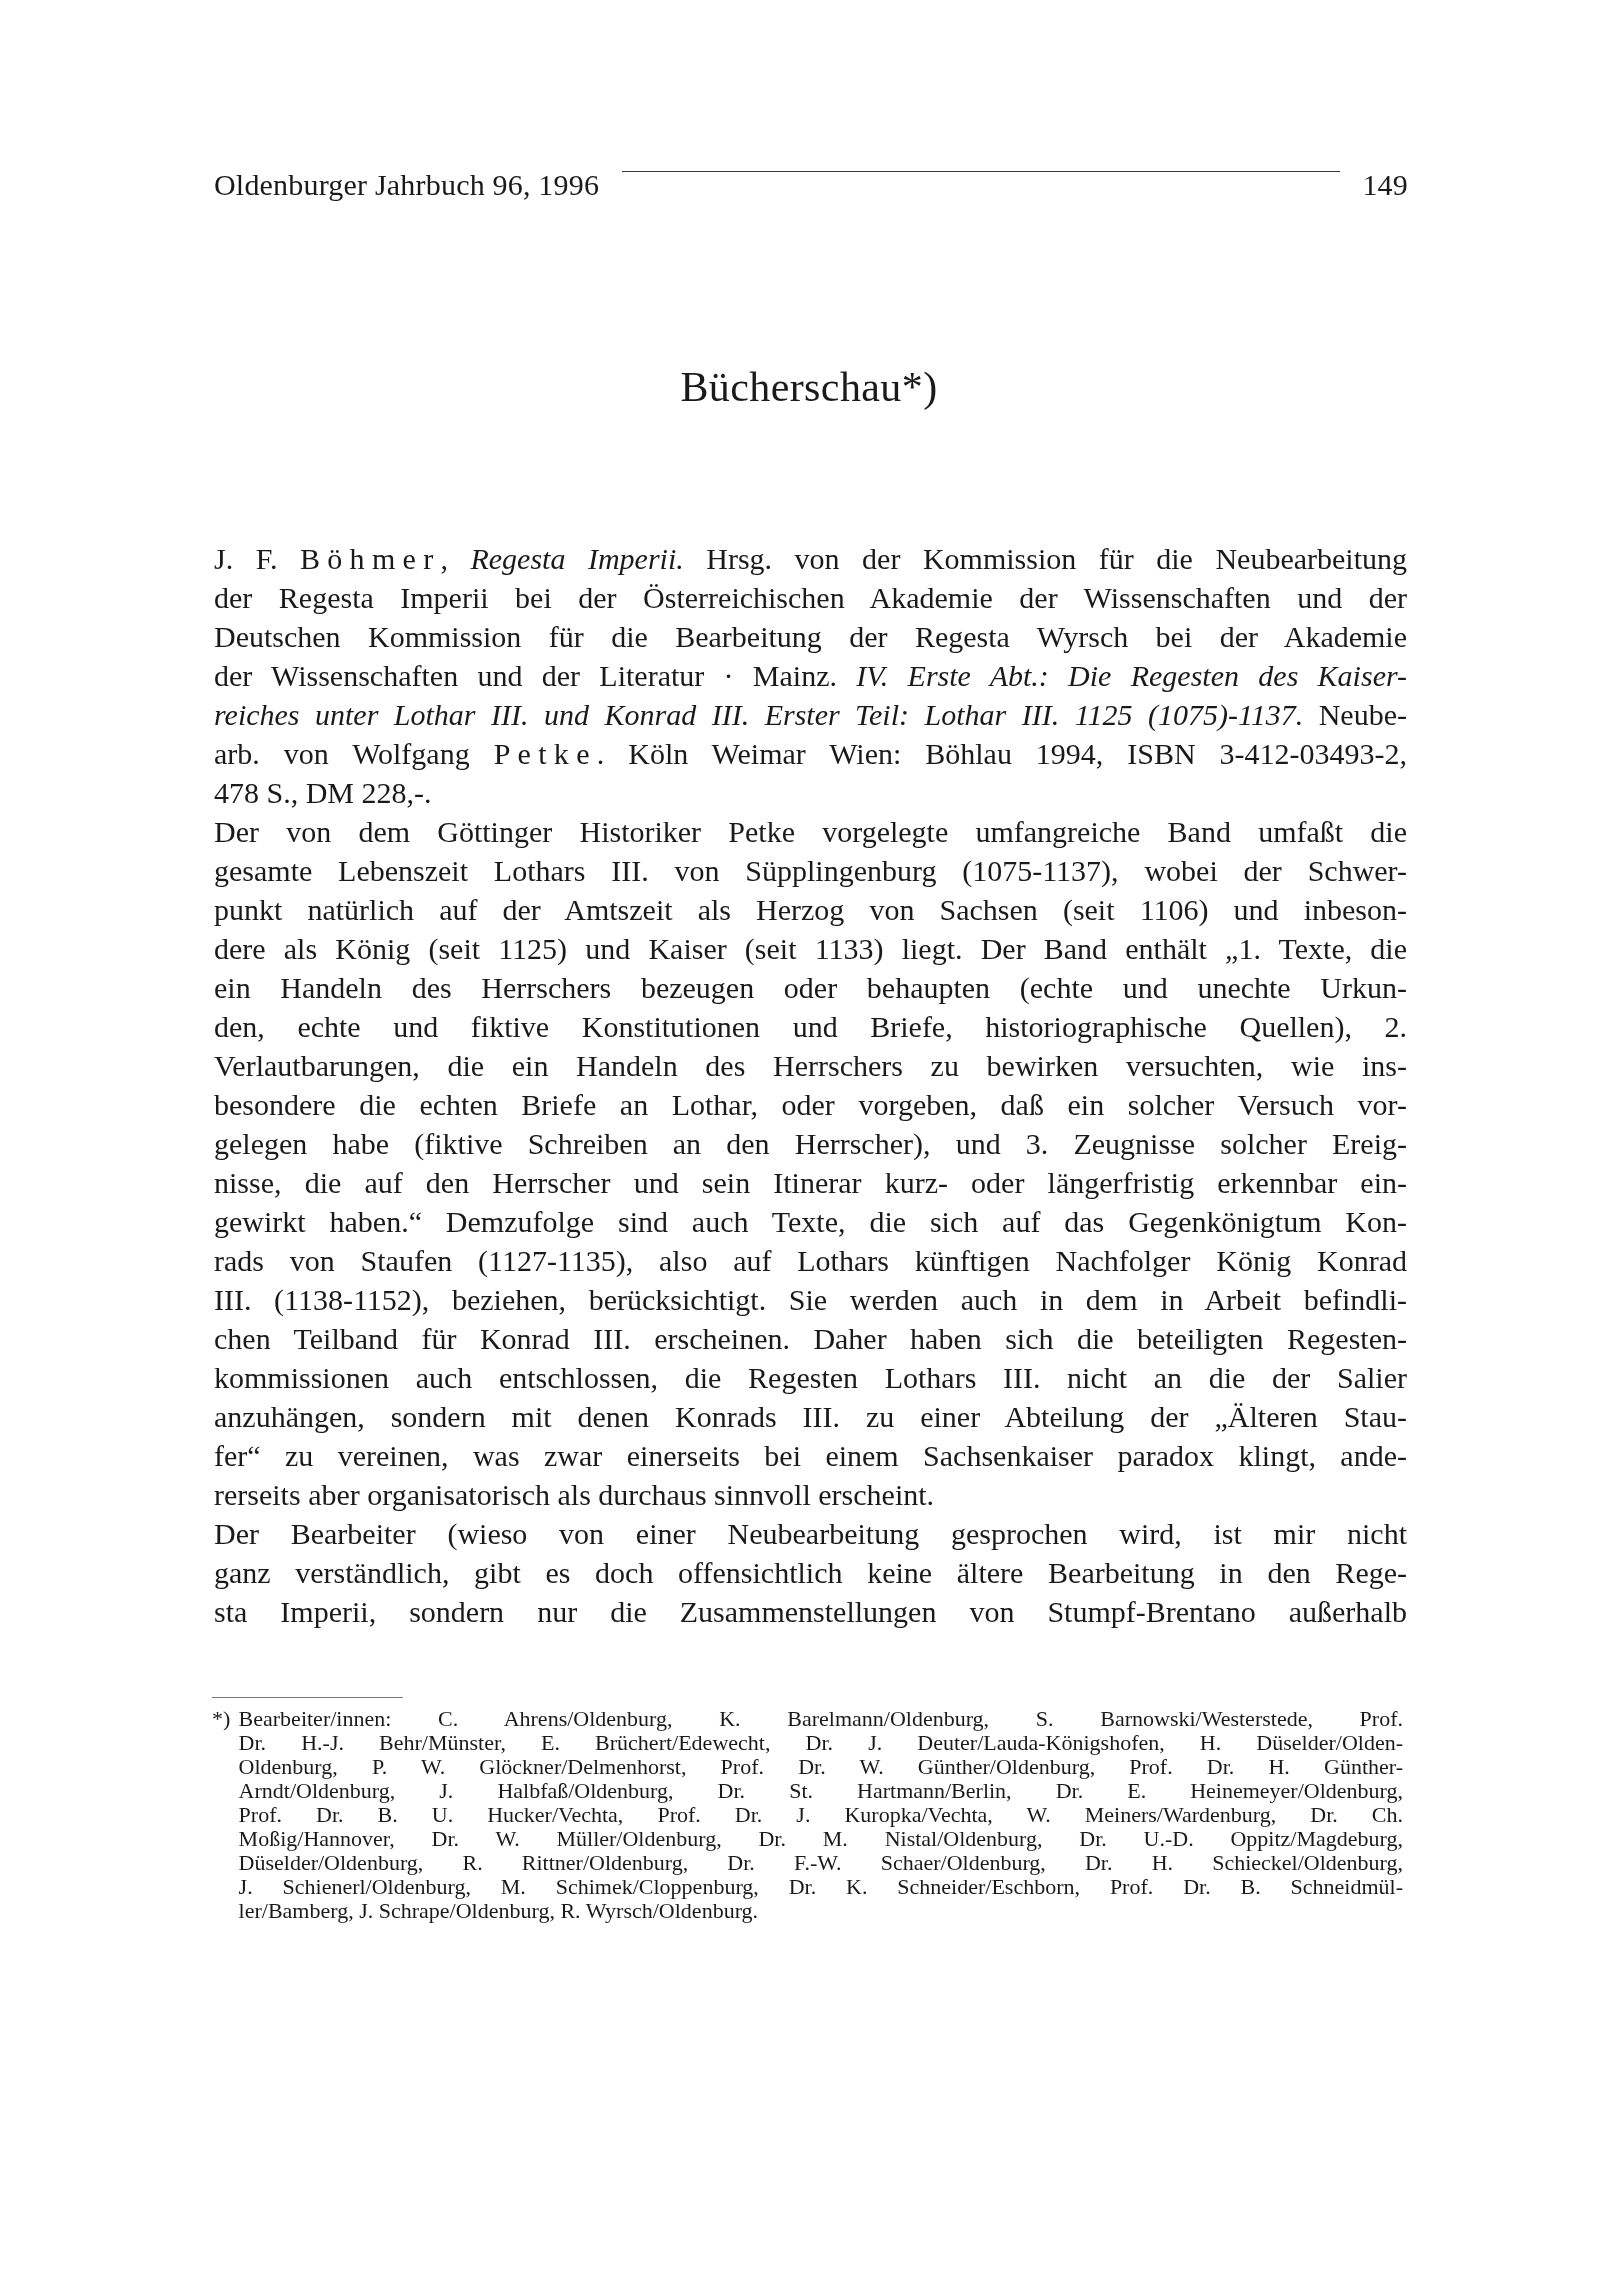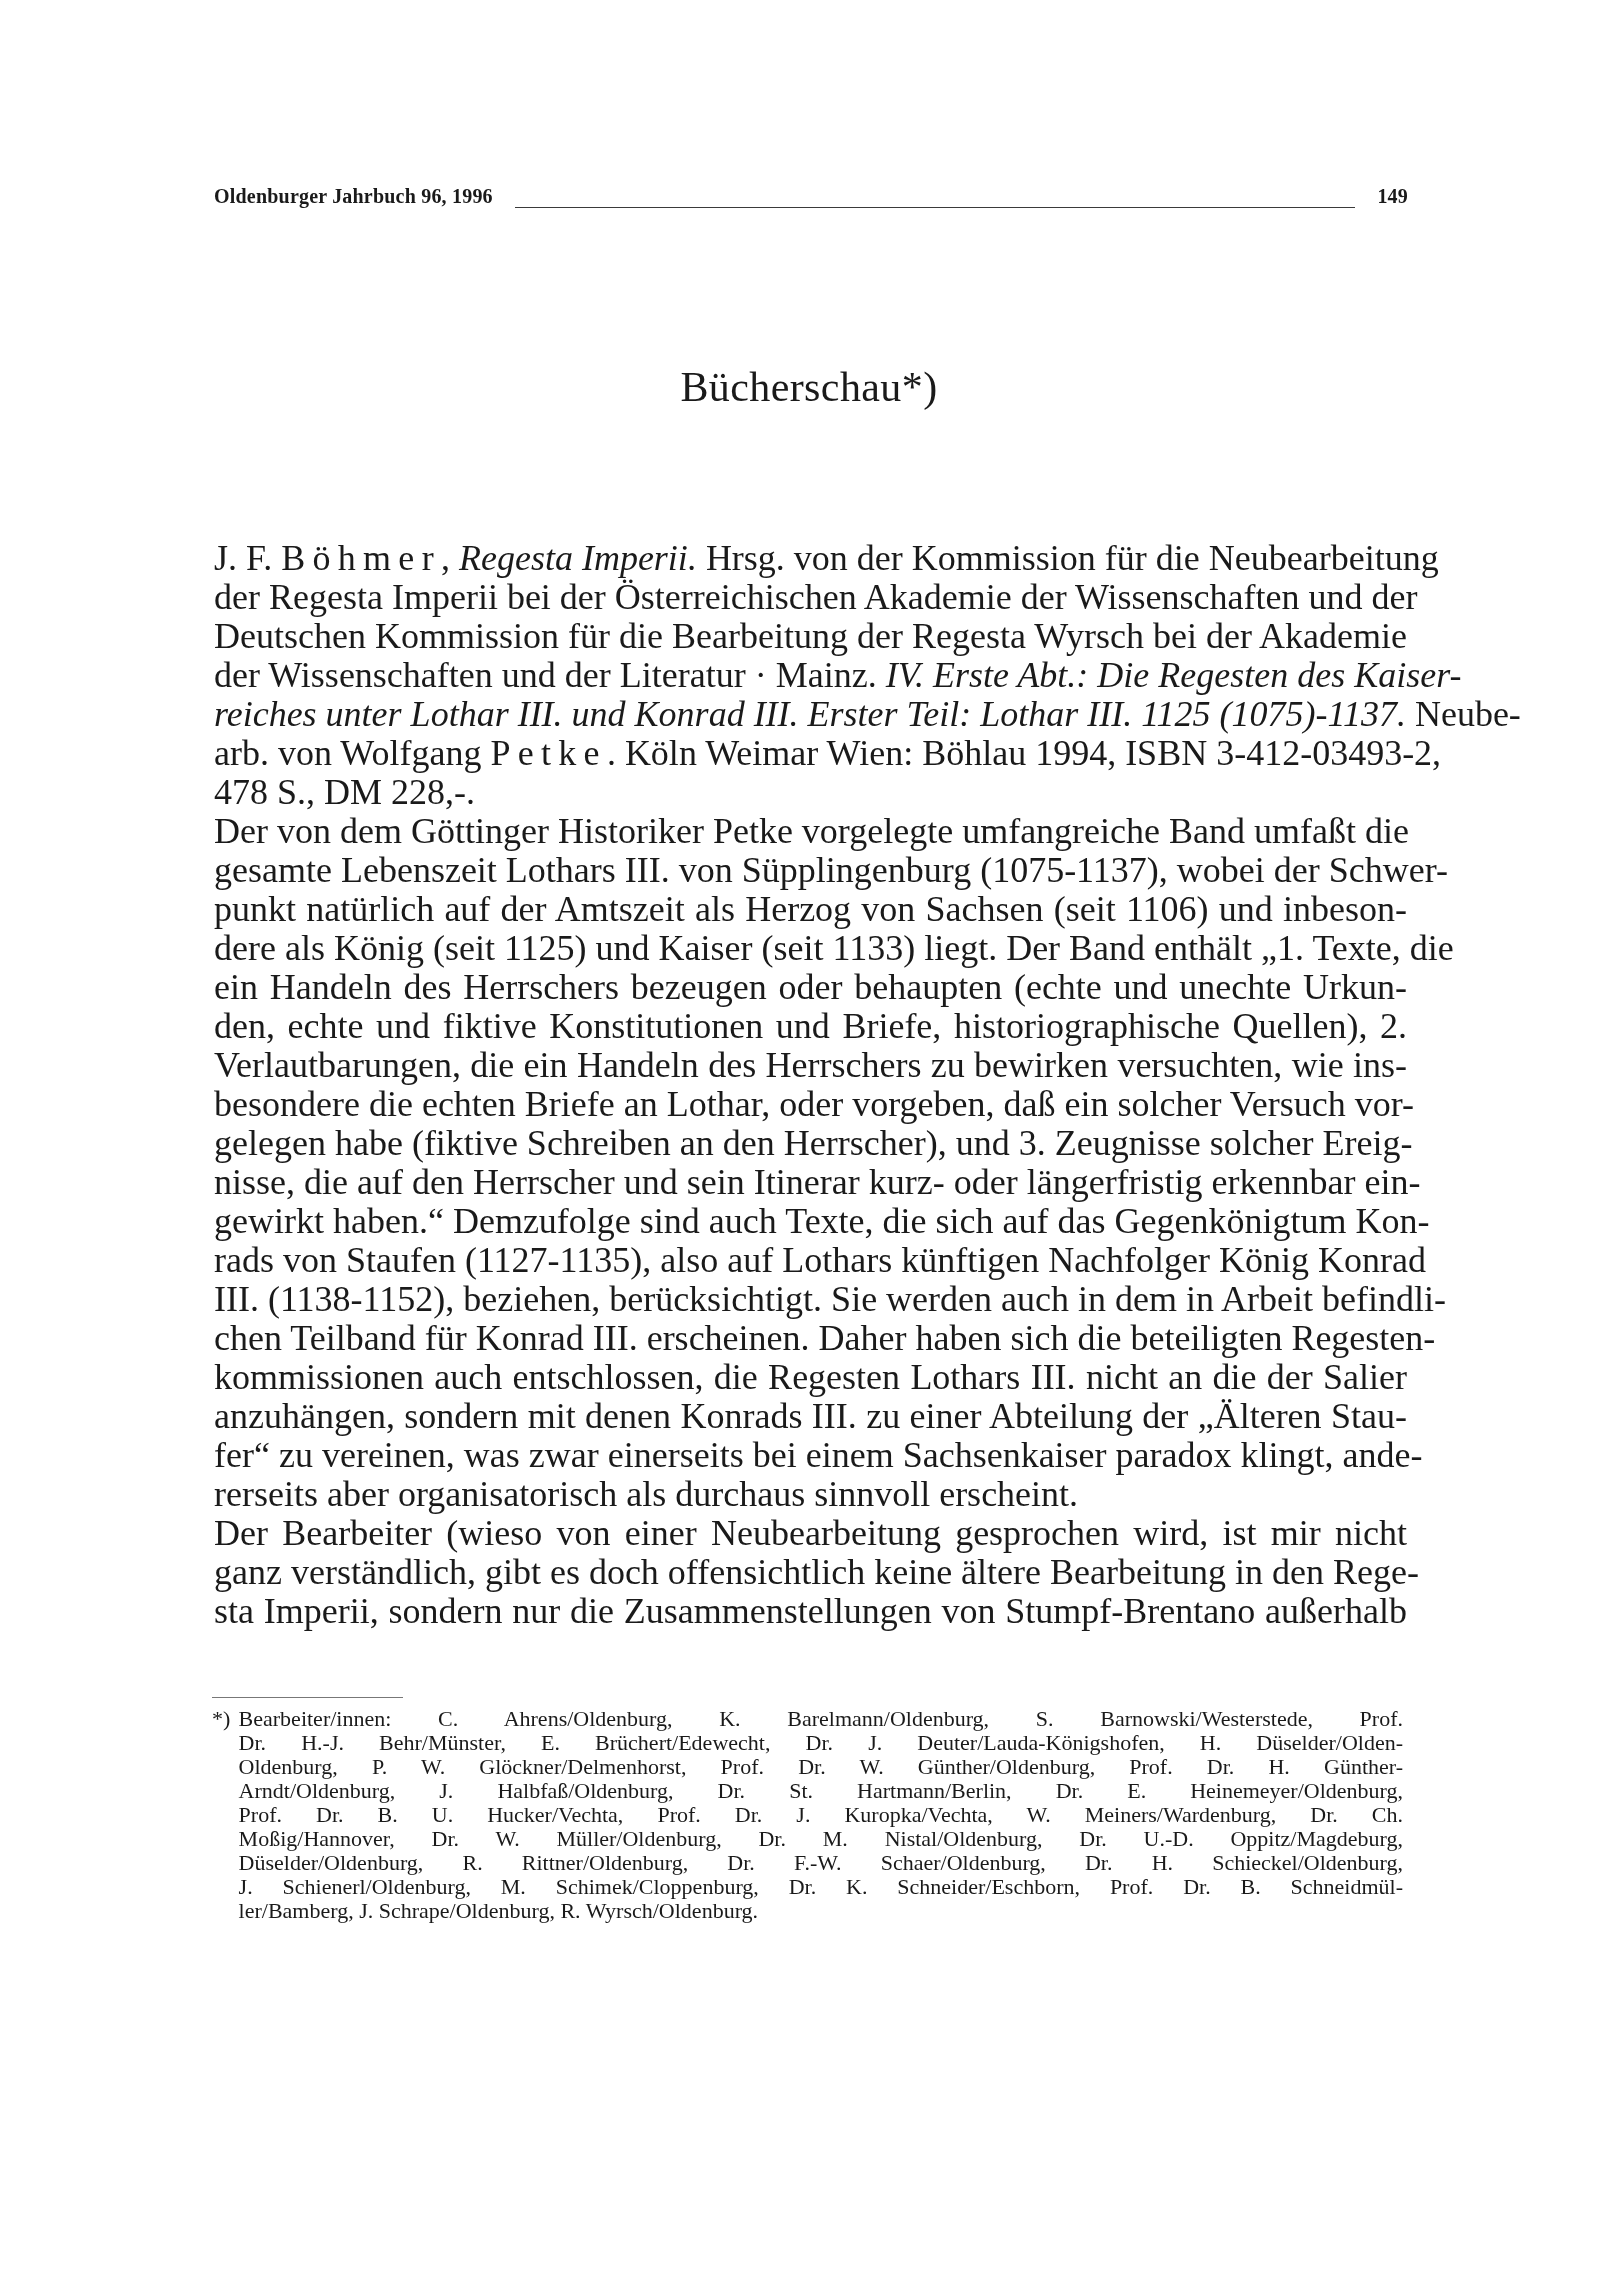--- a/index.html
+++ b/index.html
@@ -3,34 +3,34 @@
 <meta charset="utf-8">
 <style>
   html, body { margin: 0; padding: 0; background: #ffffff; }
   body {
     width: 1618px; height: 2284px; position: relative; overflow: hidden;
     font-family: "Liberation Serif", "DejaVu Serif", serif; color: #1a1a1a;
   }
   .page { position: absolute; left: 0; top: 0; width: 1618px; height: 2284px; }
   .running-head {
     position: absolute; left: 214px; top: 168px; width: 1194px; height: 40px;
-    display: flex; align-items: flex-end; font-size: 20px; letter-spacing: 0.2px; font-weight: bold;
+    display: flex; align-items: flex-start; font-size: 30px; letter-spacing: 0.2px;
   }
   .running-head .journal { white-space: nowrap; }
   .running-head .rule {
     flex: 1; height: 0; border-top: 1.6px solid #3a3a3a; margin: 3.2px 22.6px 0 22.6px;
   }
   .running-head .folio { white-space: nowrap; }
   .title {
     position: absolute; left: 0; width: 1618px; top: 363px; text-align: center;
     font-size: 42px; letter-spacing: 0.4px;
   }
   .body-text {
     position: absolute; left: 214px; top: 539px; width: 1193px;
-    font-size: 36px; line-height: 39px;
+    font-size: 30px; line-height: 39px;
   }
   .line {
     display: block; white-space: nowrap; text-align: justify; text-align-last: justify;
     height: 39px; overflow: visible;
   }
   .line.last { text-align-last: left; }
   .it { font-style: italic; }
   .spaced { letter-spacing: 7.3px; }
   .fn-rule {
     position: absolute; left: 212px; top: 1697px; width: 191px; height: 0;

